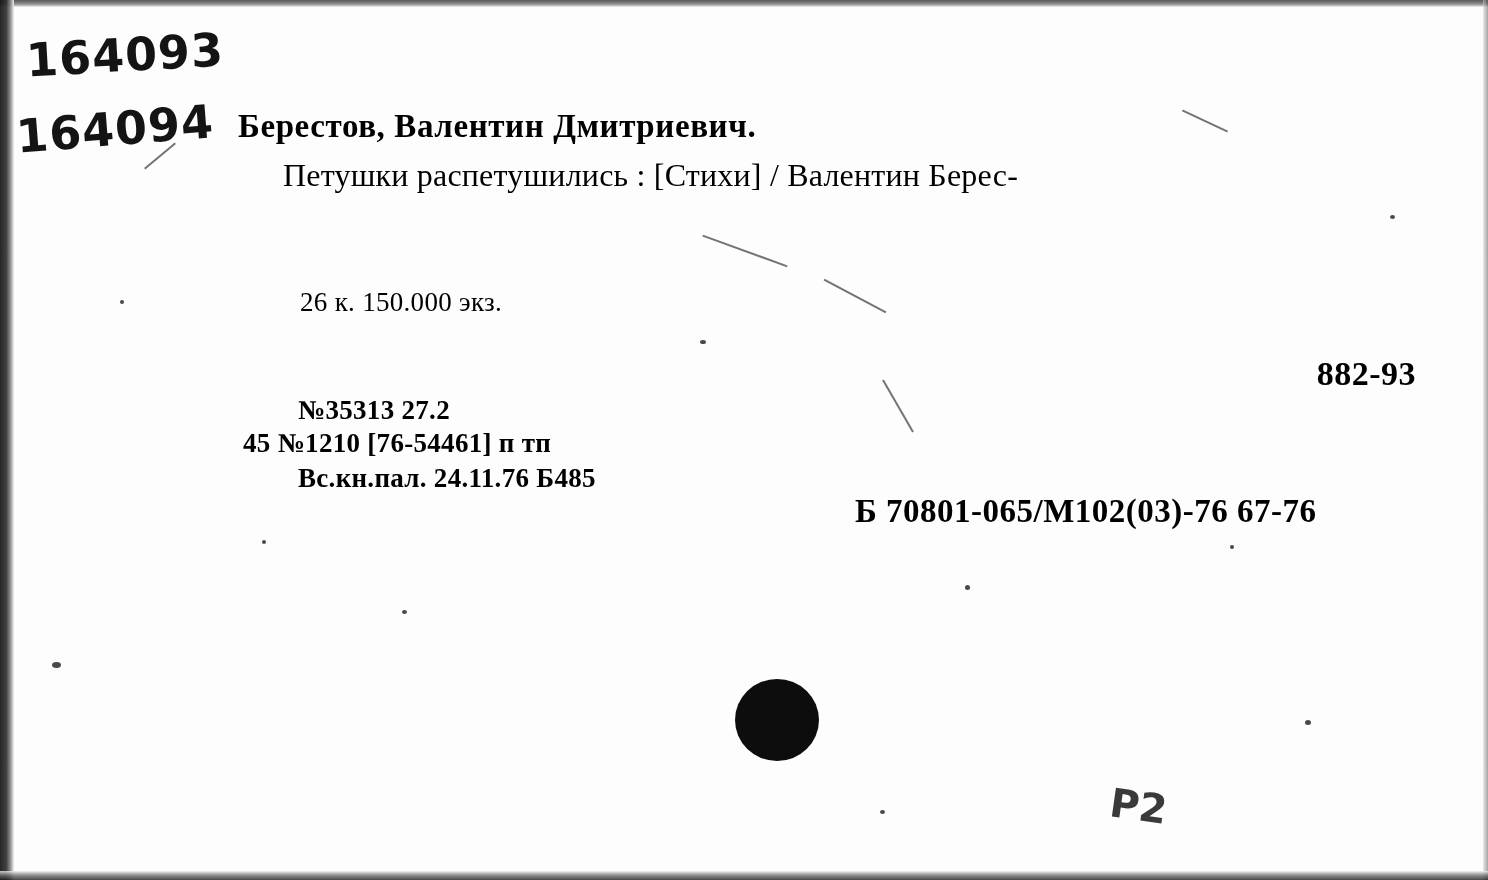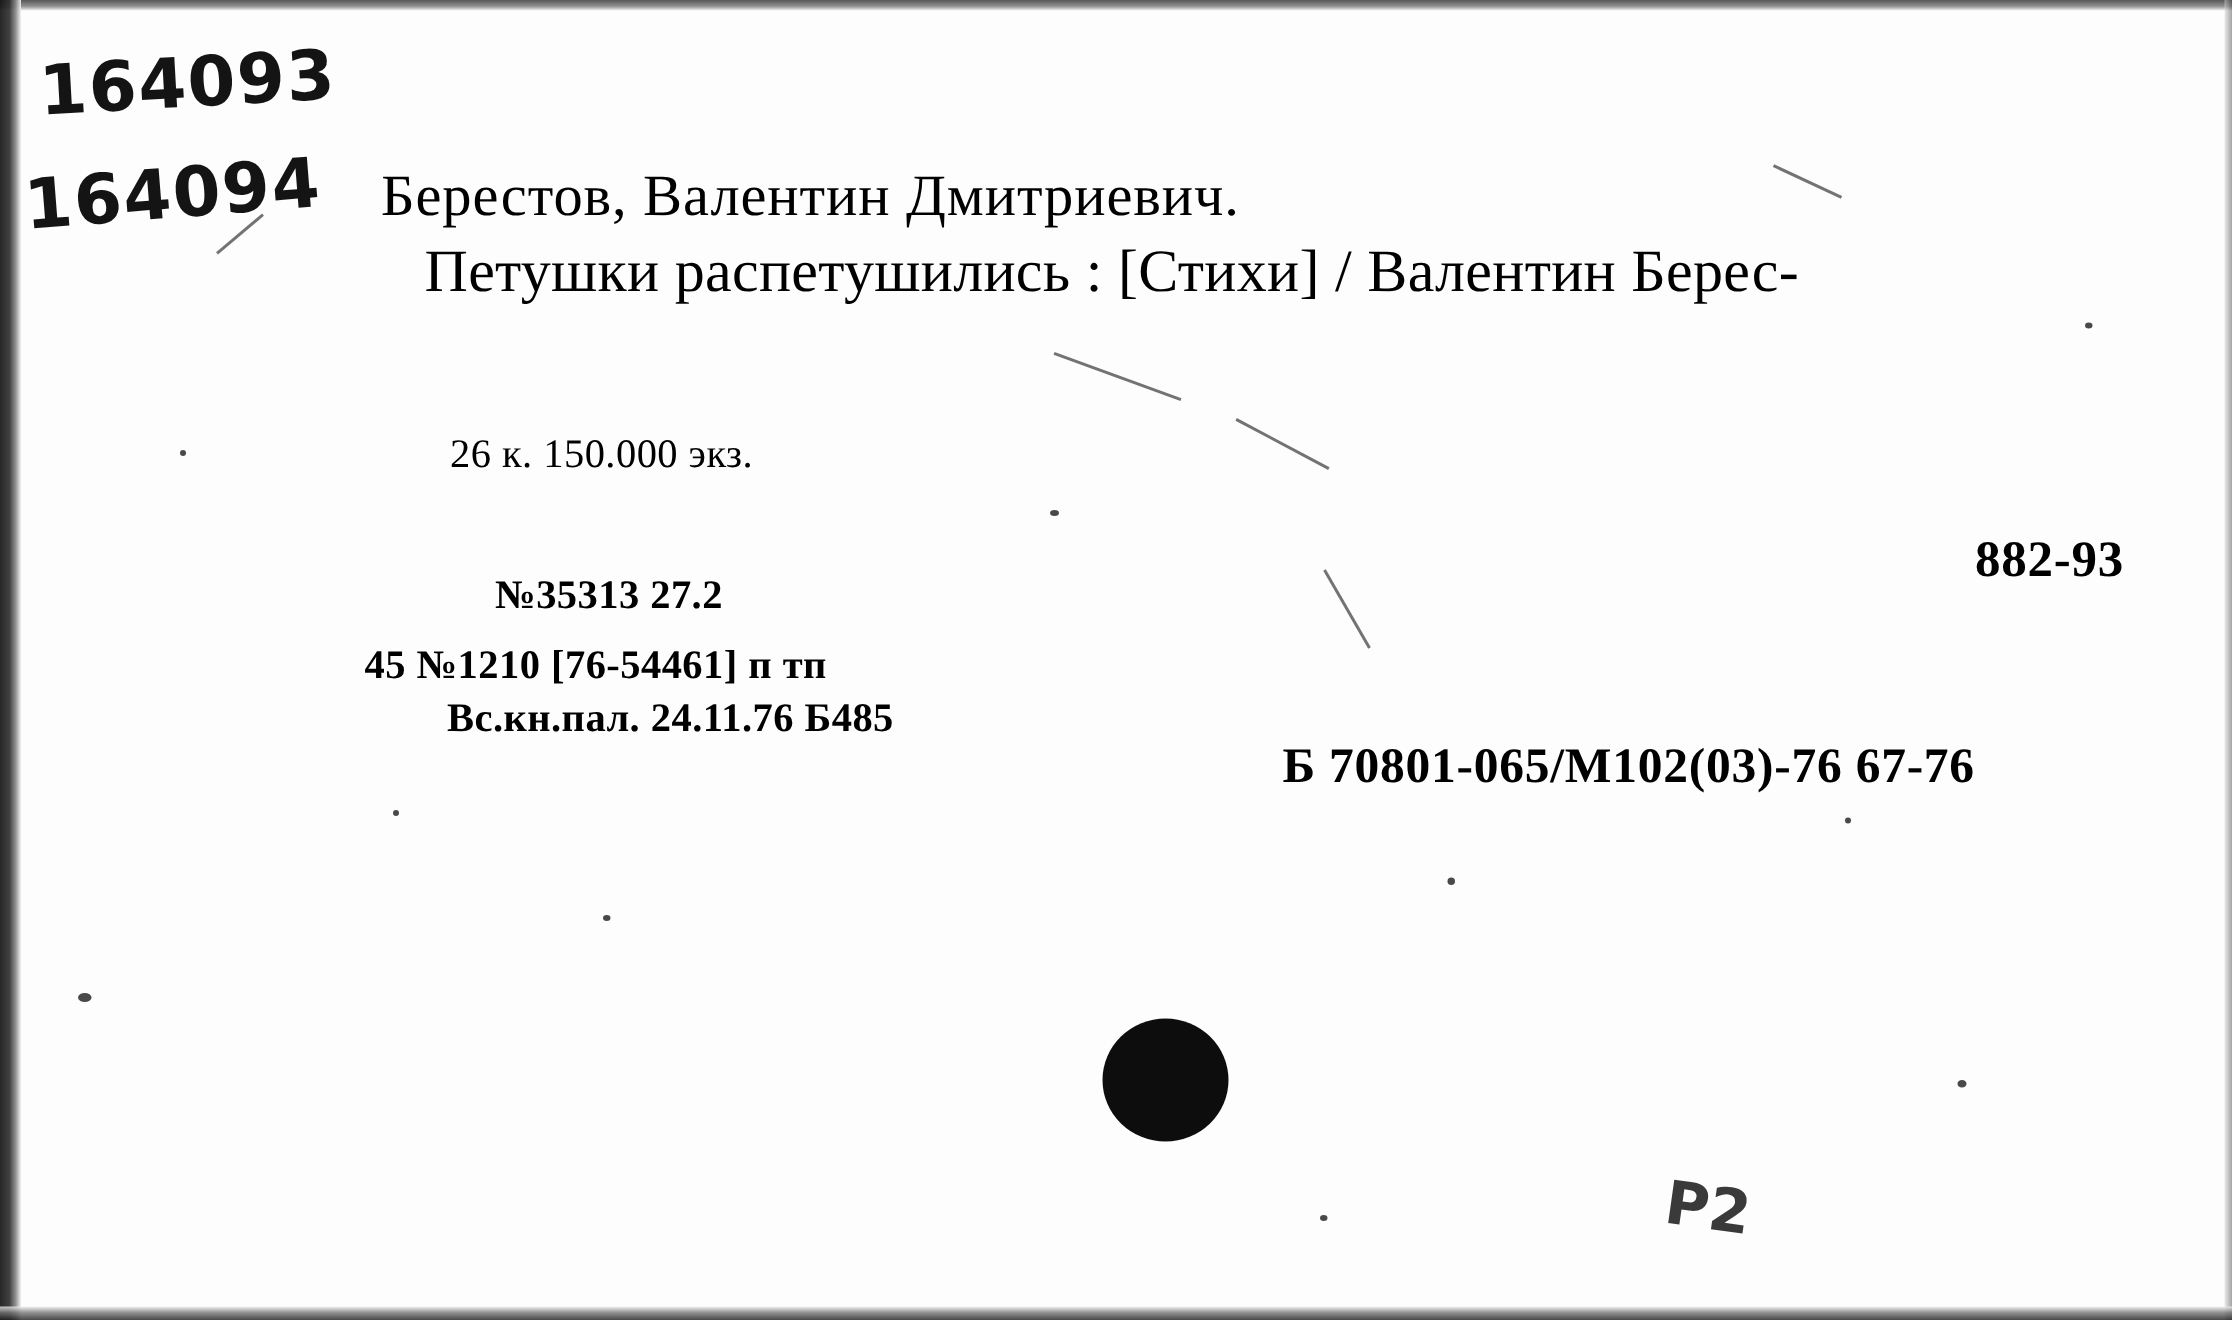--- a/index.html
+++ b/index.html
@@ -63,27 +63,26 @@
 
   
   .typed {
     position: absolute;
     font-family: "Liberation Serif", serif;
     white-space: nowrap;
   }
 
   #author {
     left: 238px; top: 108px;
-    font-size: 39px;
-    font-weight: 400;
+    font-size: 33px;
+    font-weight: 700;
     letter-spacing: .6px;
-    margin-left: 16px;
   }
   .title-line {
-    font-size: 40px;
+    font-size: 32px;
     letter-spacing: .2px;
     text-align: center;
   }
   #t1 { left: 283px; top: 157px; }
   #t2 { left: 238px; top: 199px; }
   #t3 { left: 238px; top: 243px; }
   #t4 {
     left: 300px; top: 287px;
     font-size: 27px;
     font-weight: 400;
@@ -95,21 +94,21 @@
     font-size: 34px;
     font-weight: 700;
     letter-spacing: .5px;
   }
 
   .reg-line {
     font-size: 27px;
     font-weight: 700;
     letter-spacing: .3px;
   }
-  #r1 { left: 298px; top: 381px; margin-left: 32px; }
+  #r1 { left: 298px; top: 395px; }
   #r2 { left: 243px; top: 428px; }
   #r3 { left: 298px; top: 463px; }
 
   #imprint {
     left: 855px; top: 493px;
     font-size: 33px;
     font-weight: 700;
     letter-spacing: .5px;
   }
 

